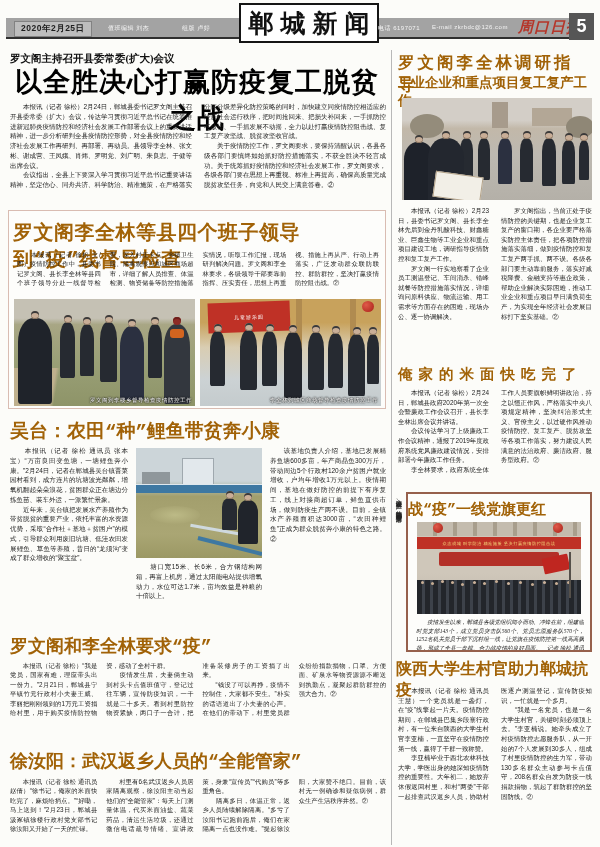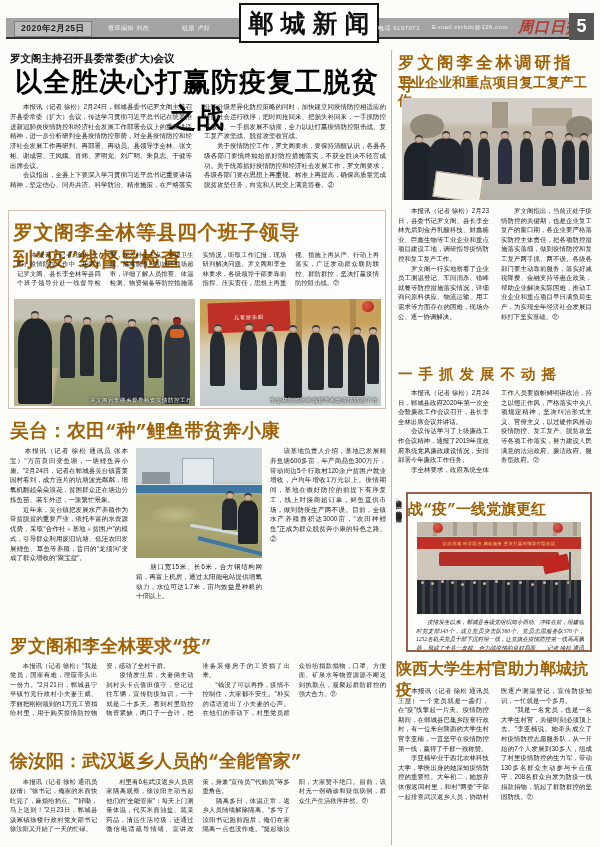--- a/index.html
+++ b/index.html
@@ -171,21 +171,21 @@
     <div class="fig" style="left:160px; bottom:16px; width:13px; height:44px;"></div>
     <div class="fig" style="left:177px; bottom:20px; width:10px; height:40px;"></div>
     <div class="fig" style="left:2px; bottom:-4px; width:30px; height:62px; background:#1e222a;"></div>
     <div class="fig" style="left:26px; bottom:-10px; width:36px; height:72px; background:#23272f;"></div>
     <div class="abs whiteboard" style="left:32px; bottom:0; width:48px; height:26px; transform:rotate(8deg);"></div>
   </div>
   <div class="abs smalltext cols2" style="left:398px; top:206px; width:194px; height:136px; font-size:6.4px;">　　本报讯（记者 徐松）2月23日，县委书记罗文阁、县长李全林先后到金丹乳酸科技、财鑫糖业、巨鑫生物等工业企业和重点项目建设工地，调研指导疫情防控和复工复产工作。
 　　罗文阁一行实地察看了企业员工测温登记、车间消杀、错峰就餐等防控措施落实情况，详细询问原料供应、物流运输、用工需求等方面存在的困难，现场办公、逐一协调解决。
 　　罗文阁指出，当前正处于疫情防控的关键期，也是企业复工复产的窗口期，各企业要严格落实防控主体责任，把各项防控措施落实落细，做到疫情防控和复工复产两手抓、两不误。各级各部门要主动靠前服务，落实好减税降费、金融支持等惠企政策，帮助企业解决实际困难，推动工业企业和重点项目早日满负荷生产，为实现全年经济社会发展目标打下坚实基础。②</div>
 
-  <div class="abs h-serif" style="left:398px; top:365px; width:194px; font-size:14.5px; letter-spacing:6px;">一手抓发展不动摇</div>
+  <div class="abs h-serif" style="left:398px; top:365px; width:194px; font-size:14.5px; letter-spacing:6px;">俺家的米面快吃完了</div>
   <div class="abs smalltext cols2" style="left:398px; top:388px; width:194px; height:100px; font-size:6.4px;">　　本报讯（记者 徐松）2月24日，郸城县政府2020年第一次全会暨廉政工作会议召开，县长李全林出席会议并讲话。
 　　会议传达学习了上级廉政工作会议精神，通报了2019年度政府系统党风廉政建设情况，安排部署今年廉政工作任务。
 　　李全林要求，政府系统全体工作人员要旗帜鲜明讲政治，持之以恒正作风，严格落实中央八项规定精神，坚决纠治形式主义、官僚主义，以过硬作风推动疫情防控、复工复产、脱贫攻坚等各项工作落实，努力建设人民满意的法治政府、廉洁政府、服务型政府。②</div>
   <div class="abs vstrip" style="left:393px; top:494px; width:10px; height:156px;">会议还对安全生产、信访稳定等工作进行了安排部署。</div>
 
   <div class="abs h-serif" style="left:396px; top:659px; width:198px; font-size:16px;">陕西大学生村官助力郸城抗疫</div>
 
   <div class="abs box-b3" style="left:406px; top:492px; width:186px; height:160px;">
     <div class="abs h-serif" style="left:0; top:6px; width:182px; font-size:15px;">战“疫”一线党旗更红</div>
 

